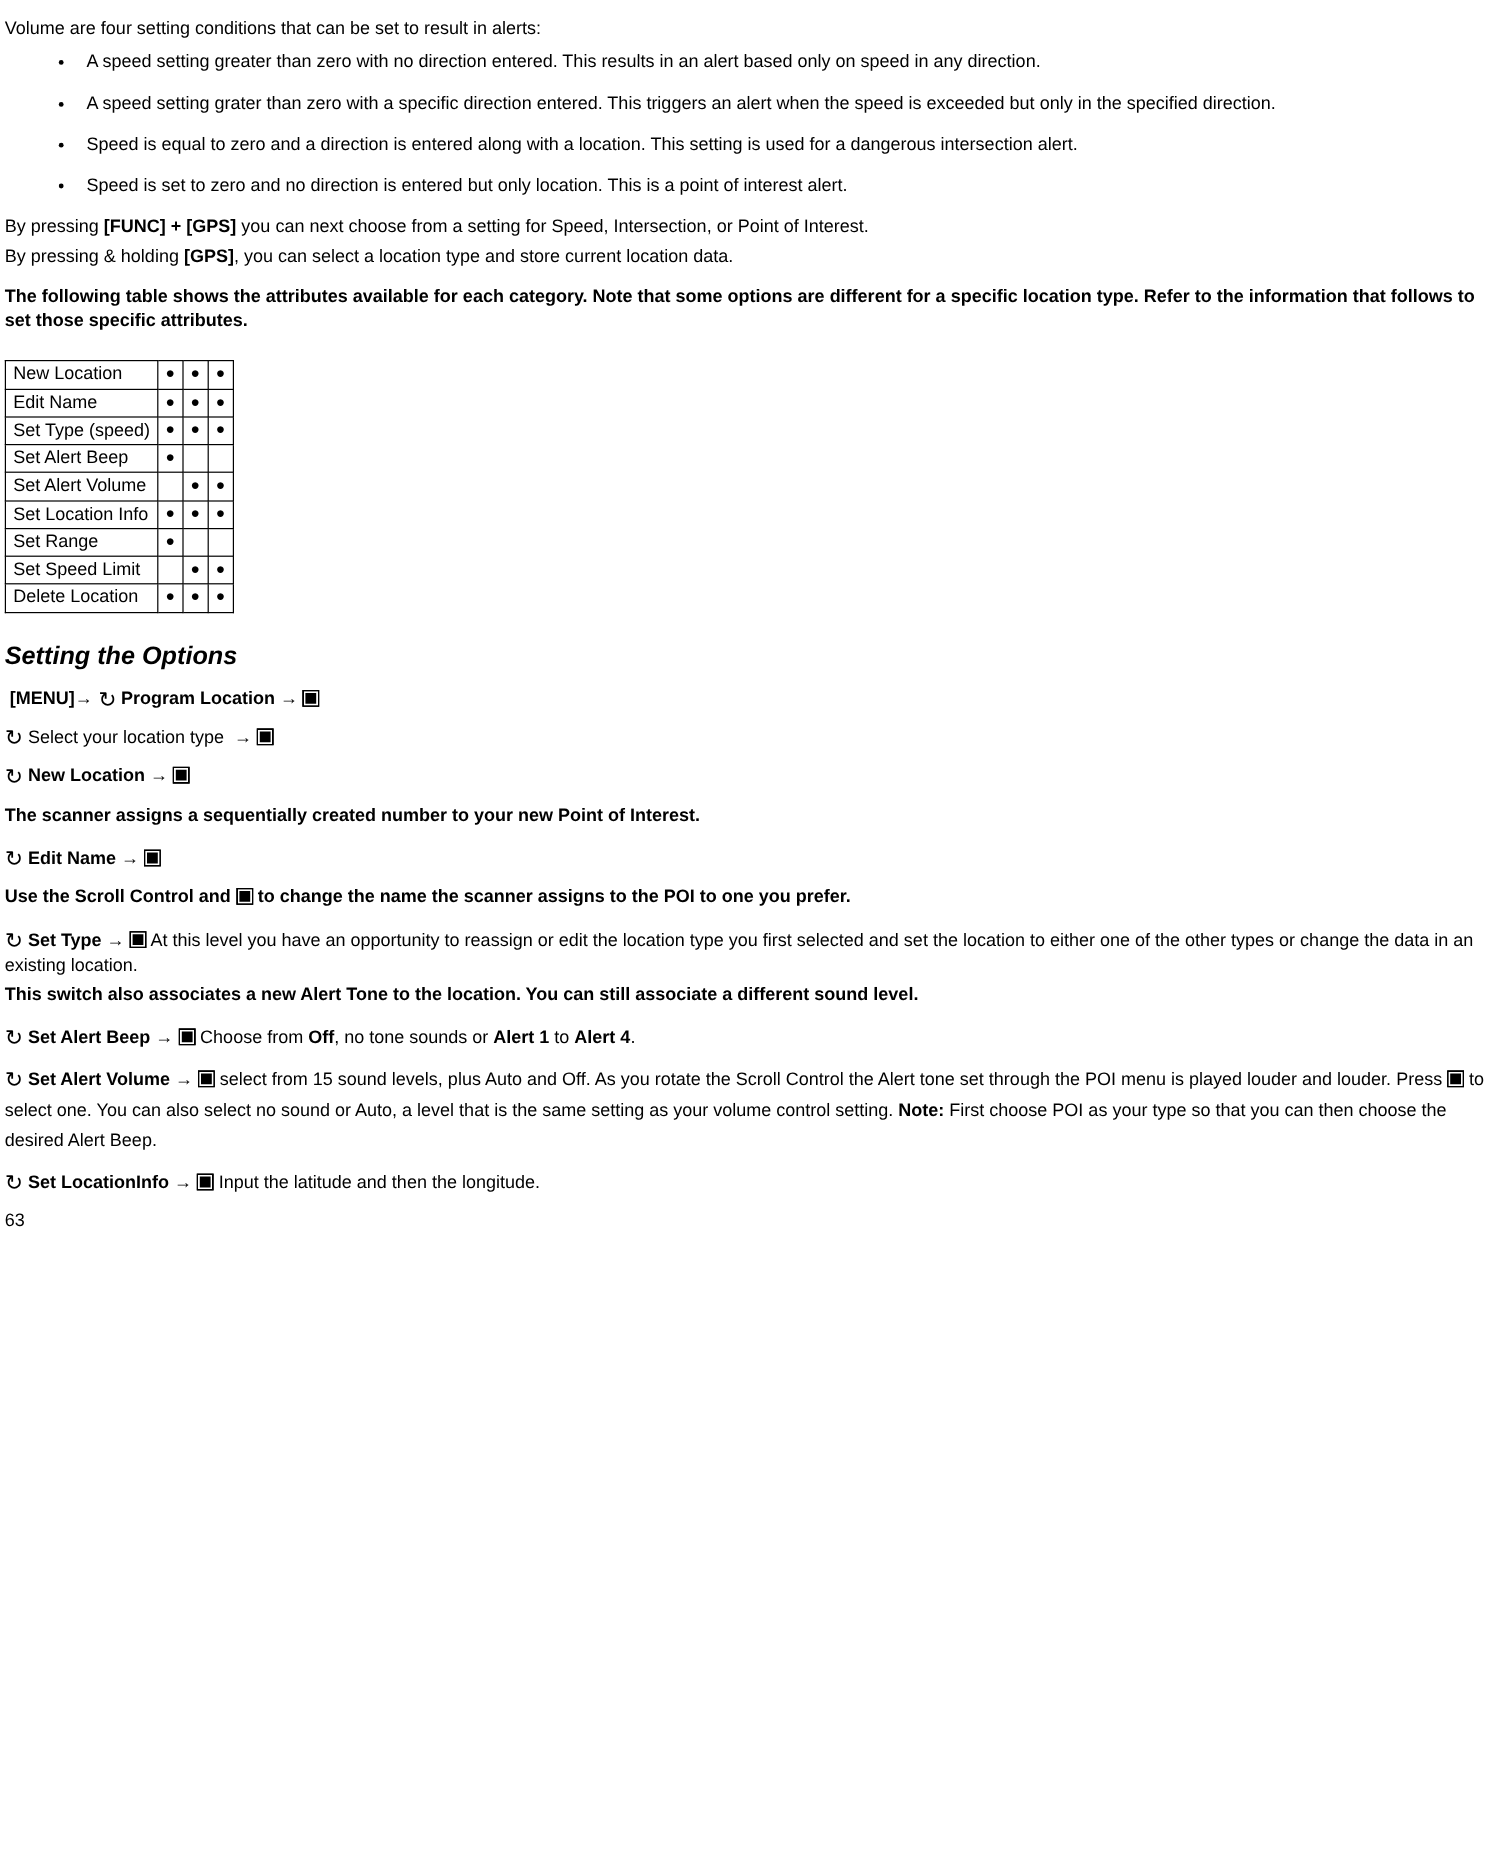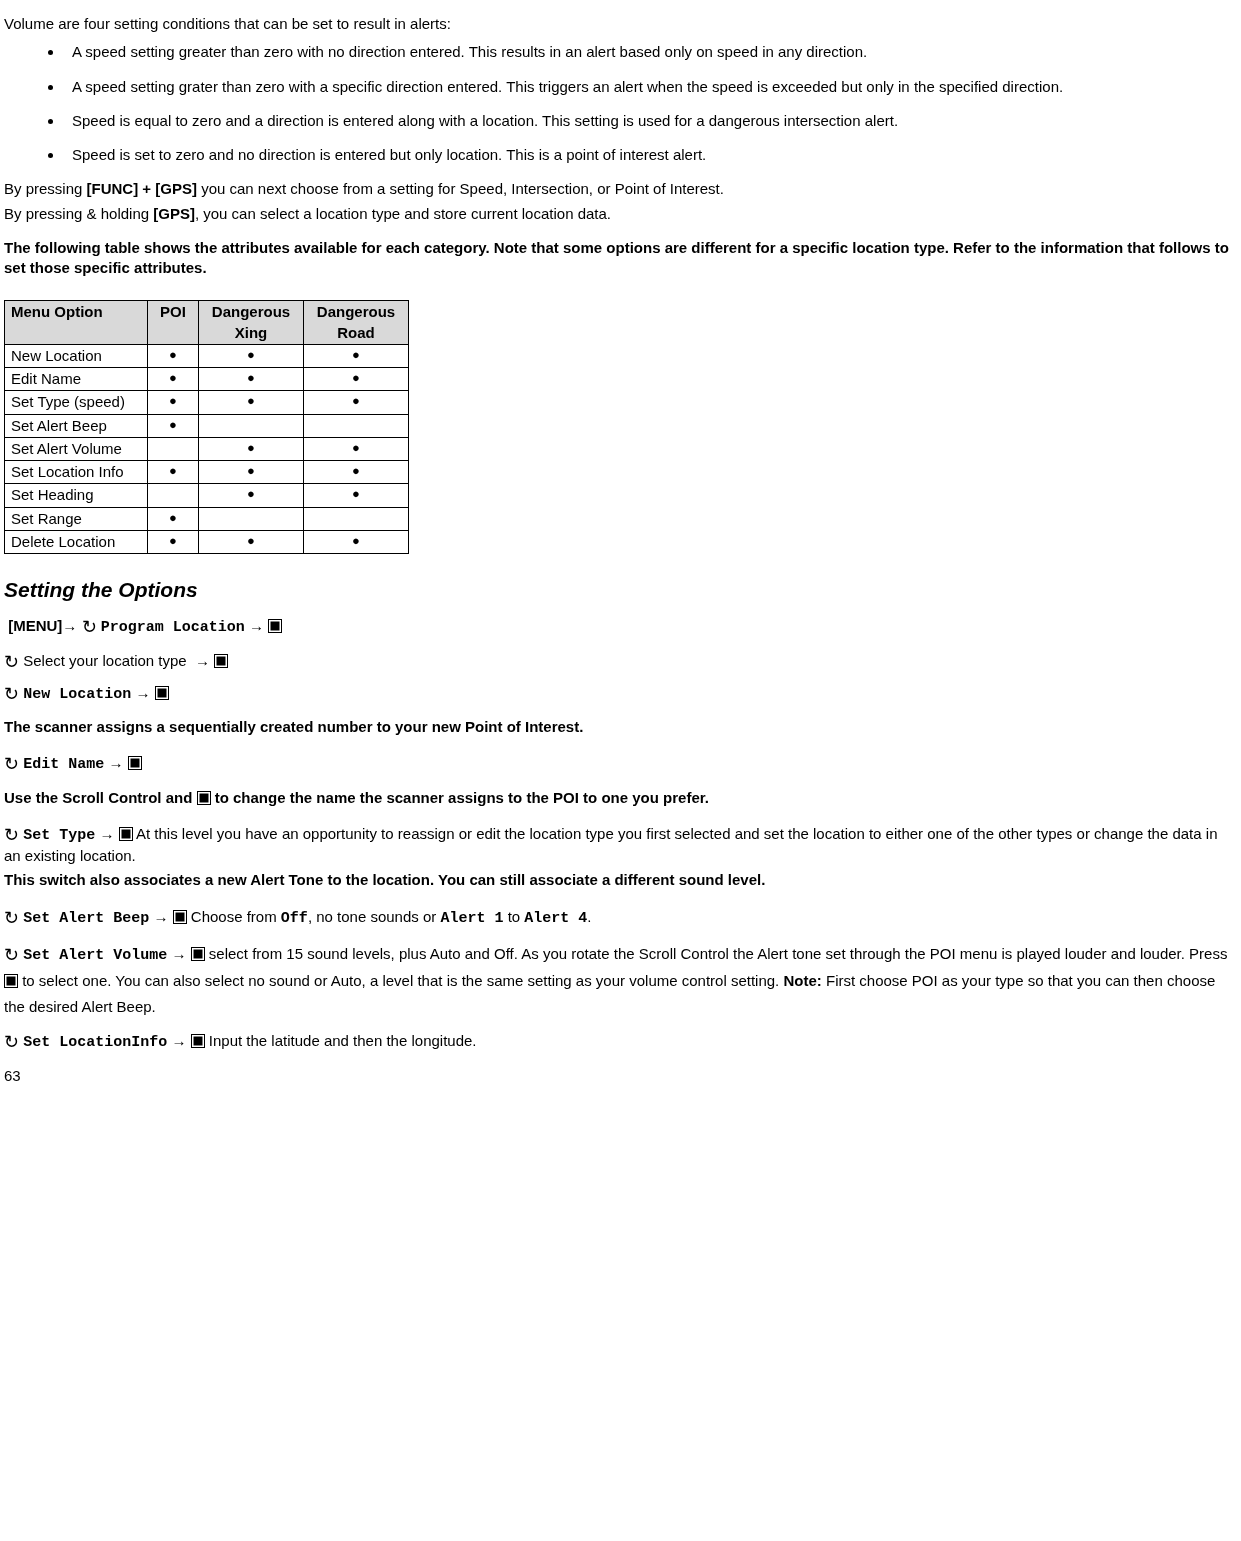--- a/index.html
+++ b/index.html
@@ -40,21 +40,21 @@
     text-align: center;
   }
   table.attr th.left { text-align: left; }
   table.attr td.dot { text-align: center; font-size: 13px; }
   h2.section {
     font-size: 21px;
     font-weight: bold;
     margin: 22px 0 12px 0;
     font-style: italic;
   }
-  .mono { font-family: Liberation Mono, monospace; font-weight: bold; }
+  .mono { font-family: Liberation Sans, sans-serif; font-weight: bold; }
   .step { margin: 6px 0 12px 0; }
   .ocircle {
     display: inline-block;
     width: 14px; height: 14px;
     border: 1.5px solid #000;
     background: #000;
     box-shadow: inset 0 0 0 1.5px #fff;
     vertical-align: -2px;
     box-sizing: border-box;
   }
@@ -91,26 +91,20 @@
   <span>By pressing </span><b>[FUNC] + [GPS]</b><span> you can next choose from a setting for Speed, Intersection, or Point of Interest.</span>
 </div>
 <div class="para">
   <span>By pressing &amp; holding </span><b>[GPS]</b><span>, you can select a location type and store current location data.</span>
 </div>
 
 <div class="para2" style="margin-top:14px;">The following table shows the attributes available for each category. Note that some options are different for a specific location type. Refer to the information that follows to set those specific attributes.</div>
 
 <table class="attr">
   <tbody>
-      <tr>
-    <th class="left" style="width:130px;">Menu Option</th>
-    <th style="width:38px;">POI</th>
-    <th style="width:92px;">Dangerous Xing</th>
-    <th style="width:92px;">Dangerous Road</th>
-  </tr>
   <tr>
         <td>New Location</td>
         <td class="dot">●</td>
         <td class="dot">●</td>
         <td class="dot">●</td>
       </tr>
   <tr>
         <td>Edit Name</td>
         <td class="dot">●</td>
         <td class="dot">●</td>
@@ -134,30 +128,30 @@
         <td class="dot">●</td>
         <td class="dot">●</td>
       </tr>
   <tr>
         <td>Set Location Info</td>
         <td class="dot">●</td>
         <td class="dot">●</td>
         <td class="dot">●</td>
       </tr>
   <tr>
-        <td>Set Heading</td>
-        <td class="dot"></td>
-        <td class="dot">●</td>
-        <td class="dot">●</td>
-      </tr>
-  <tr>
         <td>Set Range</td>
         <td class="dot">●</td>
         <td class="dot"></td>
         <td class="dot"></td>
+      </tr>
+  <tr>
+        <td>Set Speed Limit</td>
+        <td class="dot"></td>
+        <td class="dot">●</td>
+        <td class="dot">●</td>
       </tr>
   <tr>
         <td>Delete Location</td>
         <td class="dot">●</td>
         <td class="dot">●</td>
         <td class="dot">●</td>
       </tr>
 </tbody>
   </table>
 

